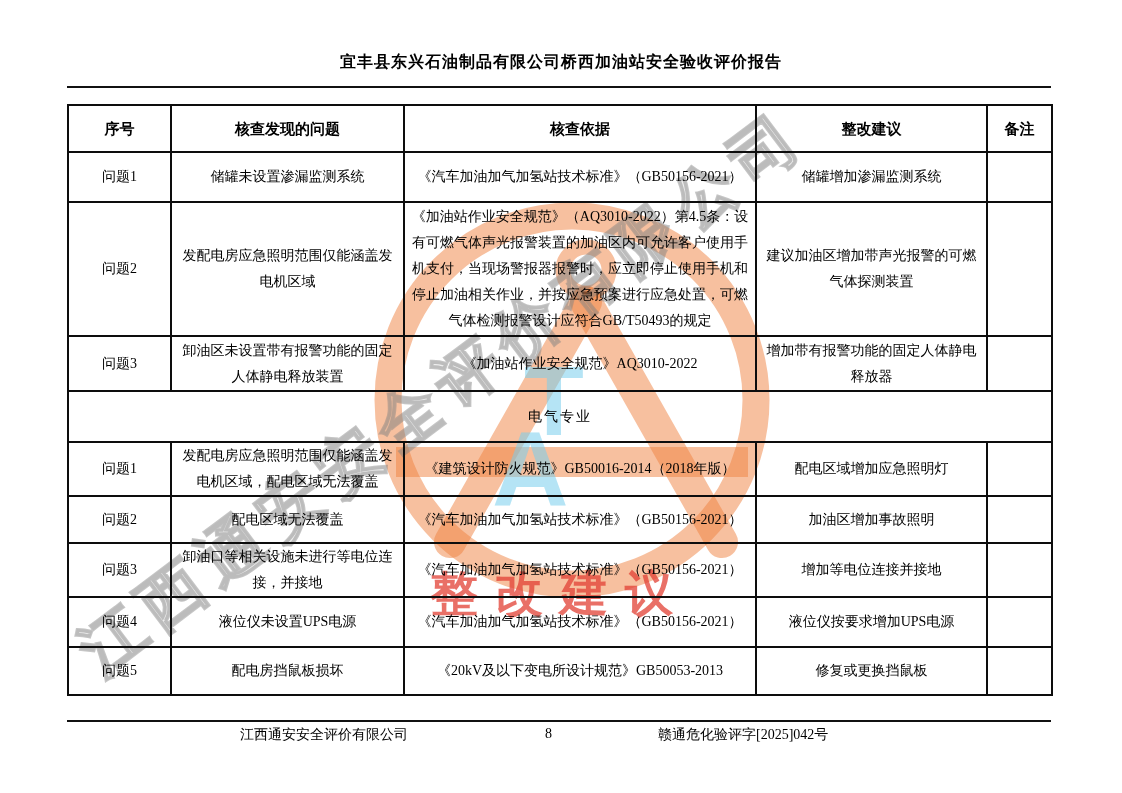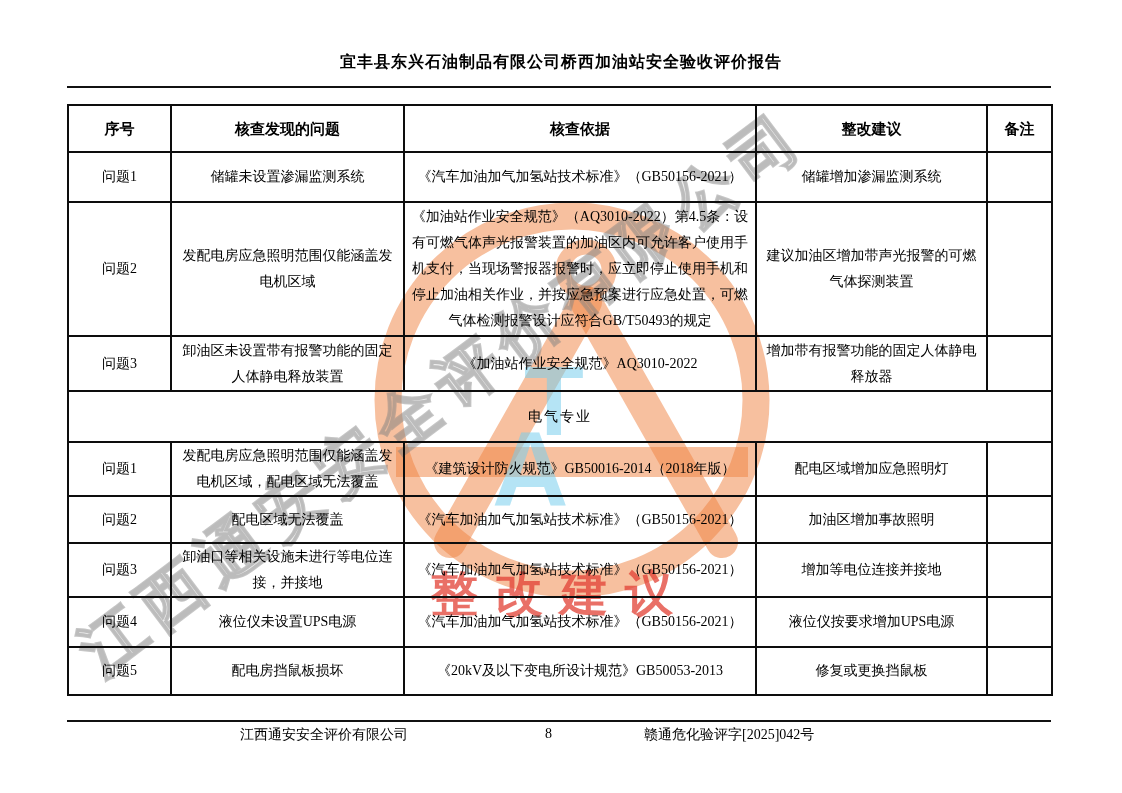--- a/index.html
+++ b/index.html
@@ -48,21 +48,21 @@
     background:transparent;font-weight:normal;
   }
   table.report th{font-size:15px;font-weight:bold;}
   td.problem{text-align:left;padding:0 8px;}
   td.basis-long{text-align:justify;padding:2px 8px;font-size:13.5px;line-height:26.5px;border-radius:16px;}
   td.section-cell{font-size:15px;font-weight:bold;letter-spacing:2px;}
   
   .footer-item{position:absolute;font-size:14px;white-space:nowrap;}
   .footer-left{left:240px;top:726px;}
   .footer-page{left:545px;top:726px;}
-  .footer-right{left:644px;top:726px;text-align:right;}
+  .footer-right{left:658px;top:726px;text-align:right;}
 </style>
 </head>
 <body>
 
 <div class="wm-layer">
   <svg class="wm-logo" viewBox="0 0 420 420">
     <g fill="none" stroke="rgba(239,130,64,0.5)">
       <circle cx="210" cy="210" r="184" stroke-width="27"></circle>
       <circle cx="224" cy="80" r="23" stroke-width="15"></circle>
       <path d="M224,112 L88,352" stroke-width="32" stroke-linecap="round"></path>

